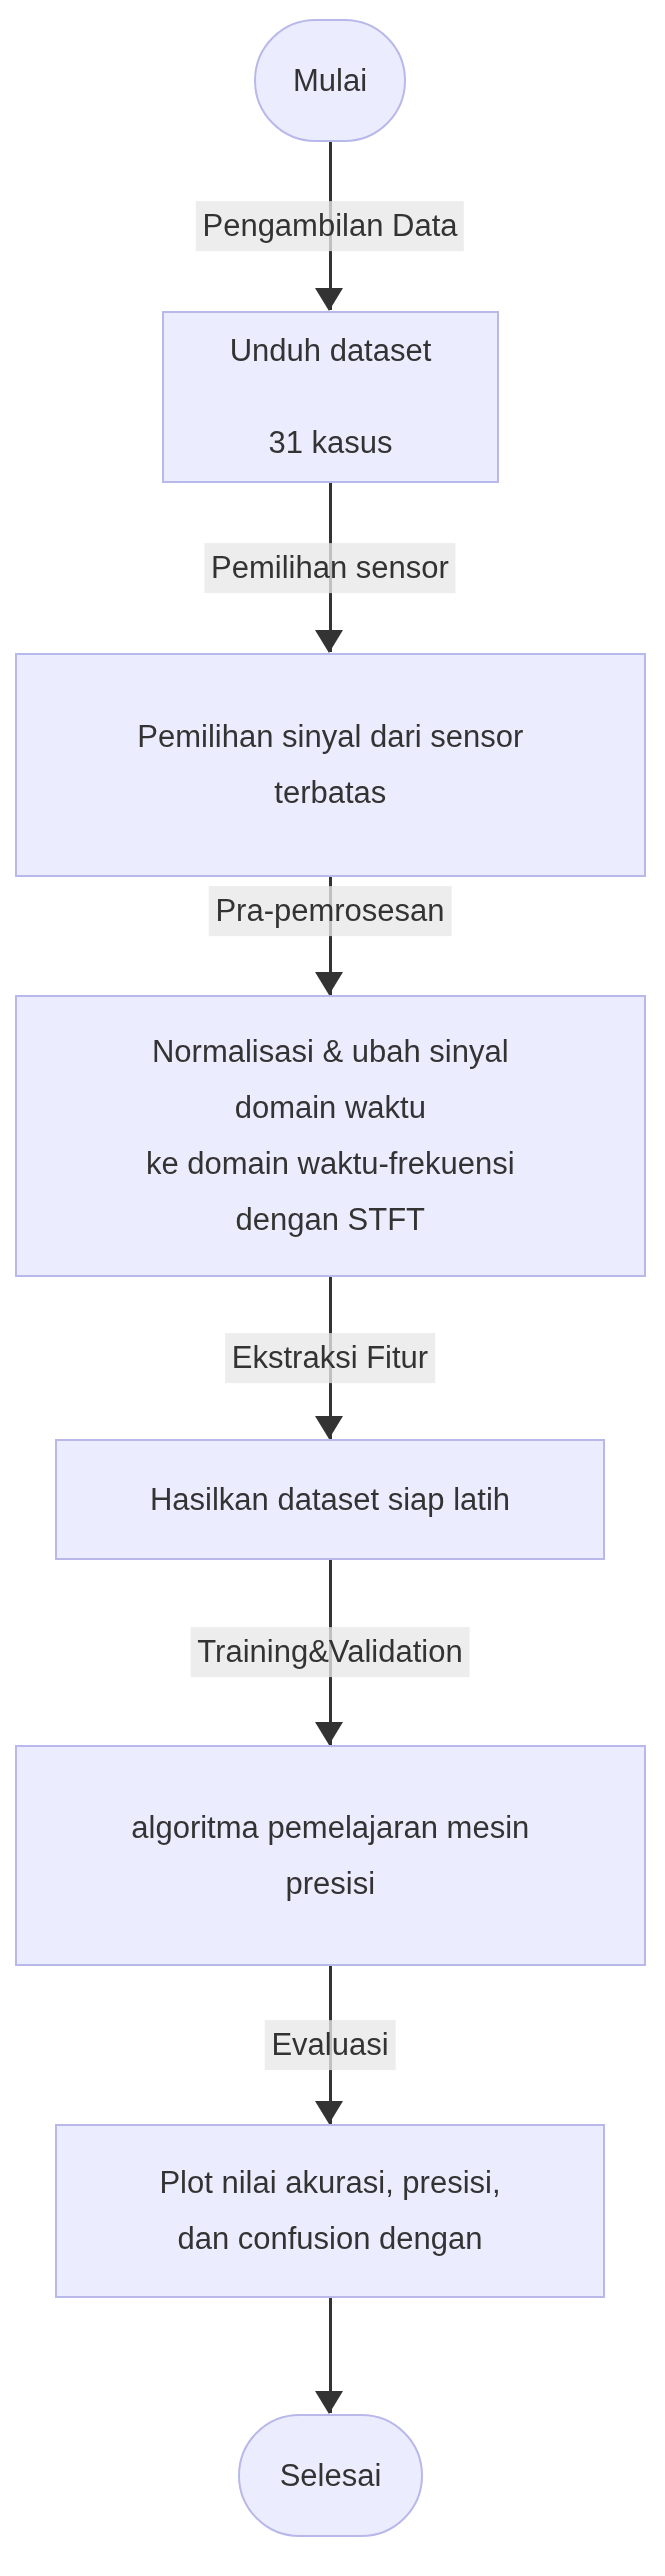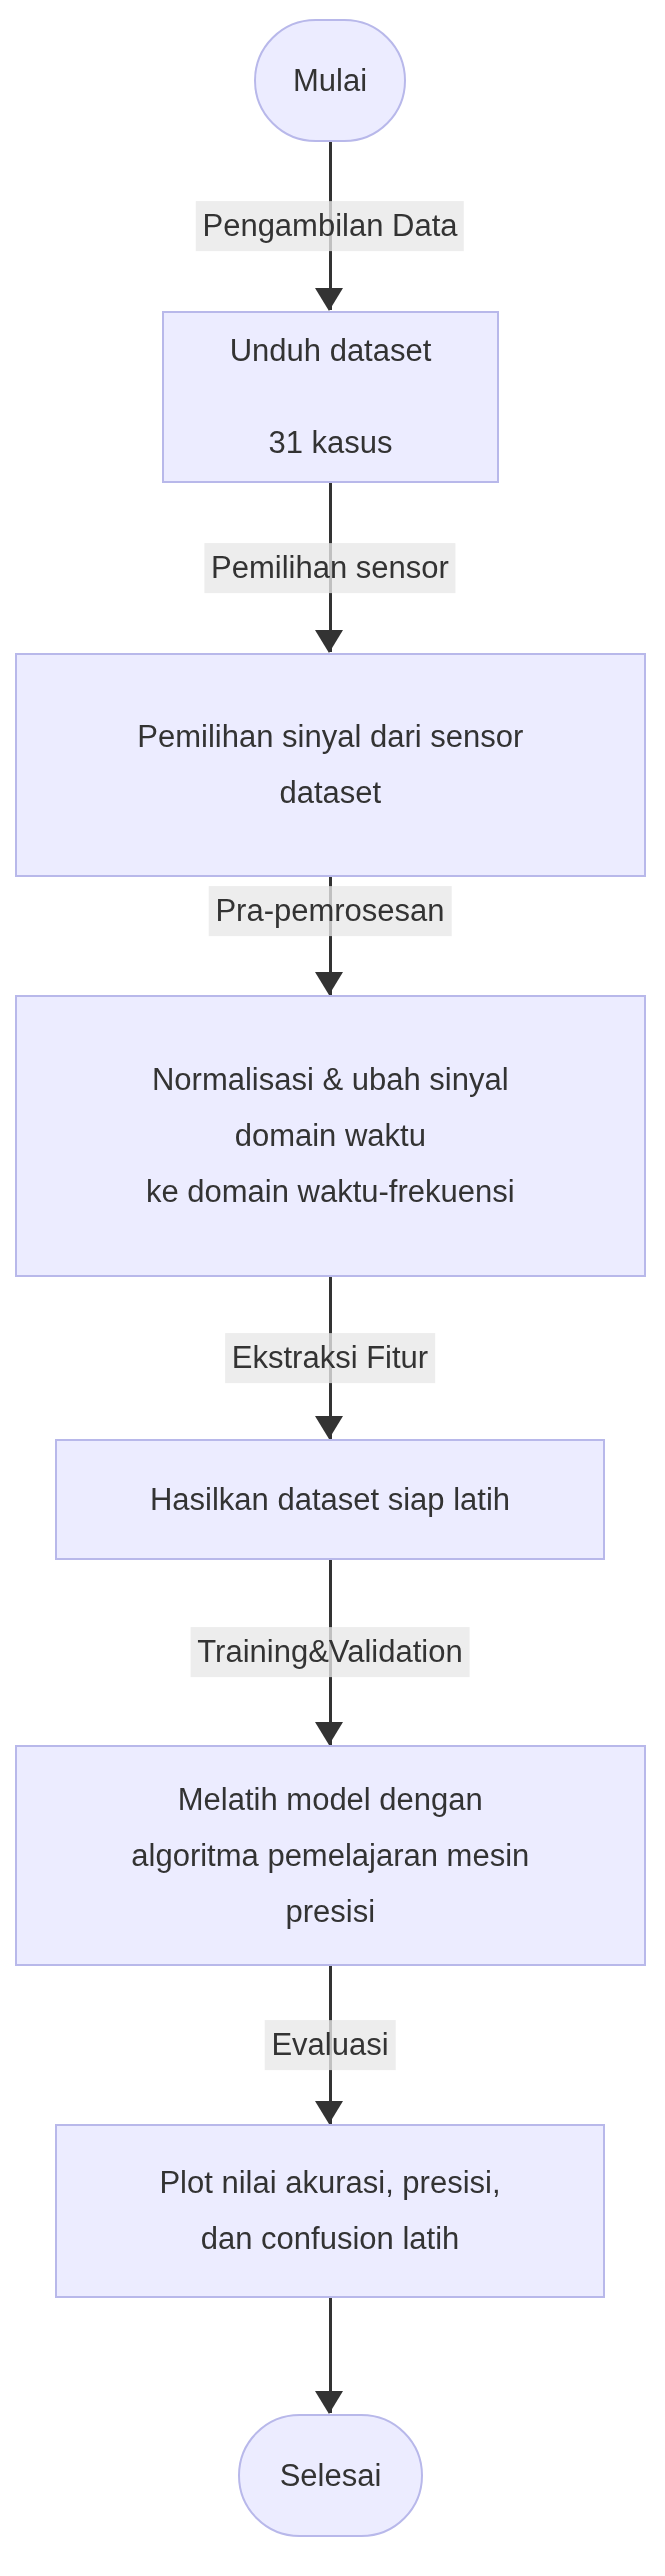--- a/index.html
+++ b/index.html
@@ -100,42 +100,42 @@
     <span>Mulai</span>
   </div>
 
   <div class="node node-rect" style="left:162px; top:311px; width:337px; height:172px;gap:36px;">
     <span>Unduh dataset</span>
     <span>31 kasus</span>
   </div>
 
   <div class="node node-rect" style="left:14.8px; top:653px; width:631px; height:224px;">
     <span>Pemilihan sinyal dari sensor</span>
-    <span>dataset</span>
+    <span>terbatas</span>
   </div>
 
   <div class="node node-rect" style="left:14.8px; top:995px; width:631px; height:282px;">
     <span>Normalisasi &amp; ubah sinyal</span>
     <span>domain waktu</span>
     <span>ke domain waktu-frekuensi</span>
+    <span>dengan STFT</span>
   </div>
 
   <div class="node node-rect" style="left:55px; top:1439px; width:550px; height:121px;">
     <span>Hasilkan dataset siap latih</span>
   </div>
 
   <div class="node node-rect" style="left:14.8px; top:1745px; width:631px; height:221px;">
-    <span>Melatih model dengan</span>
     <span>algoritma pemelajaran mesin</span>
     <span>presisi</span>
   </div>
 
   <div class="node node-rect" style="left:55px; top:2124px; width:550px; height:174px;">
     <span>Plot nilai akurasi, presisi,</span>
-    <span>dan confusion latih</span>
+    <span>dan confusion dengan</span>
   </div>
 
   <div class="node node-stadium" style="left:238px; top:2414px; width:185px; height:123px;">
     <span>Selesai</span>
   </div>
 
 </div>
 
 
 </body></html>

